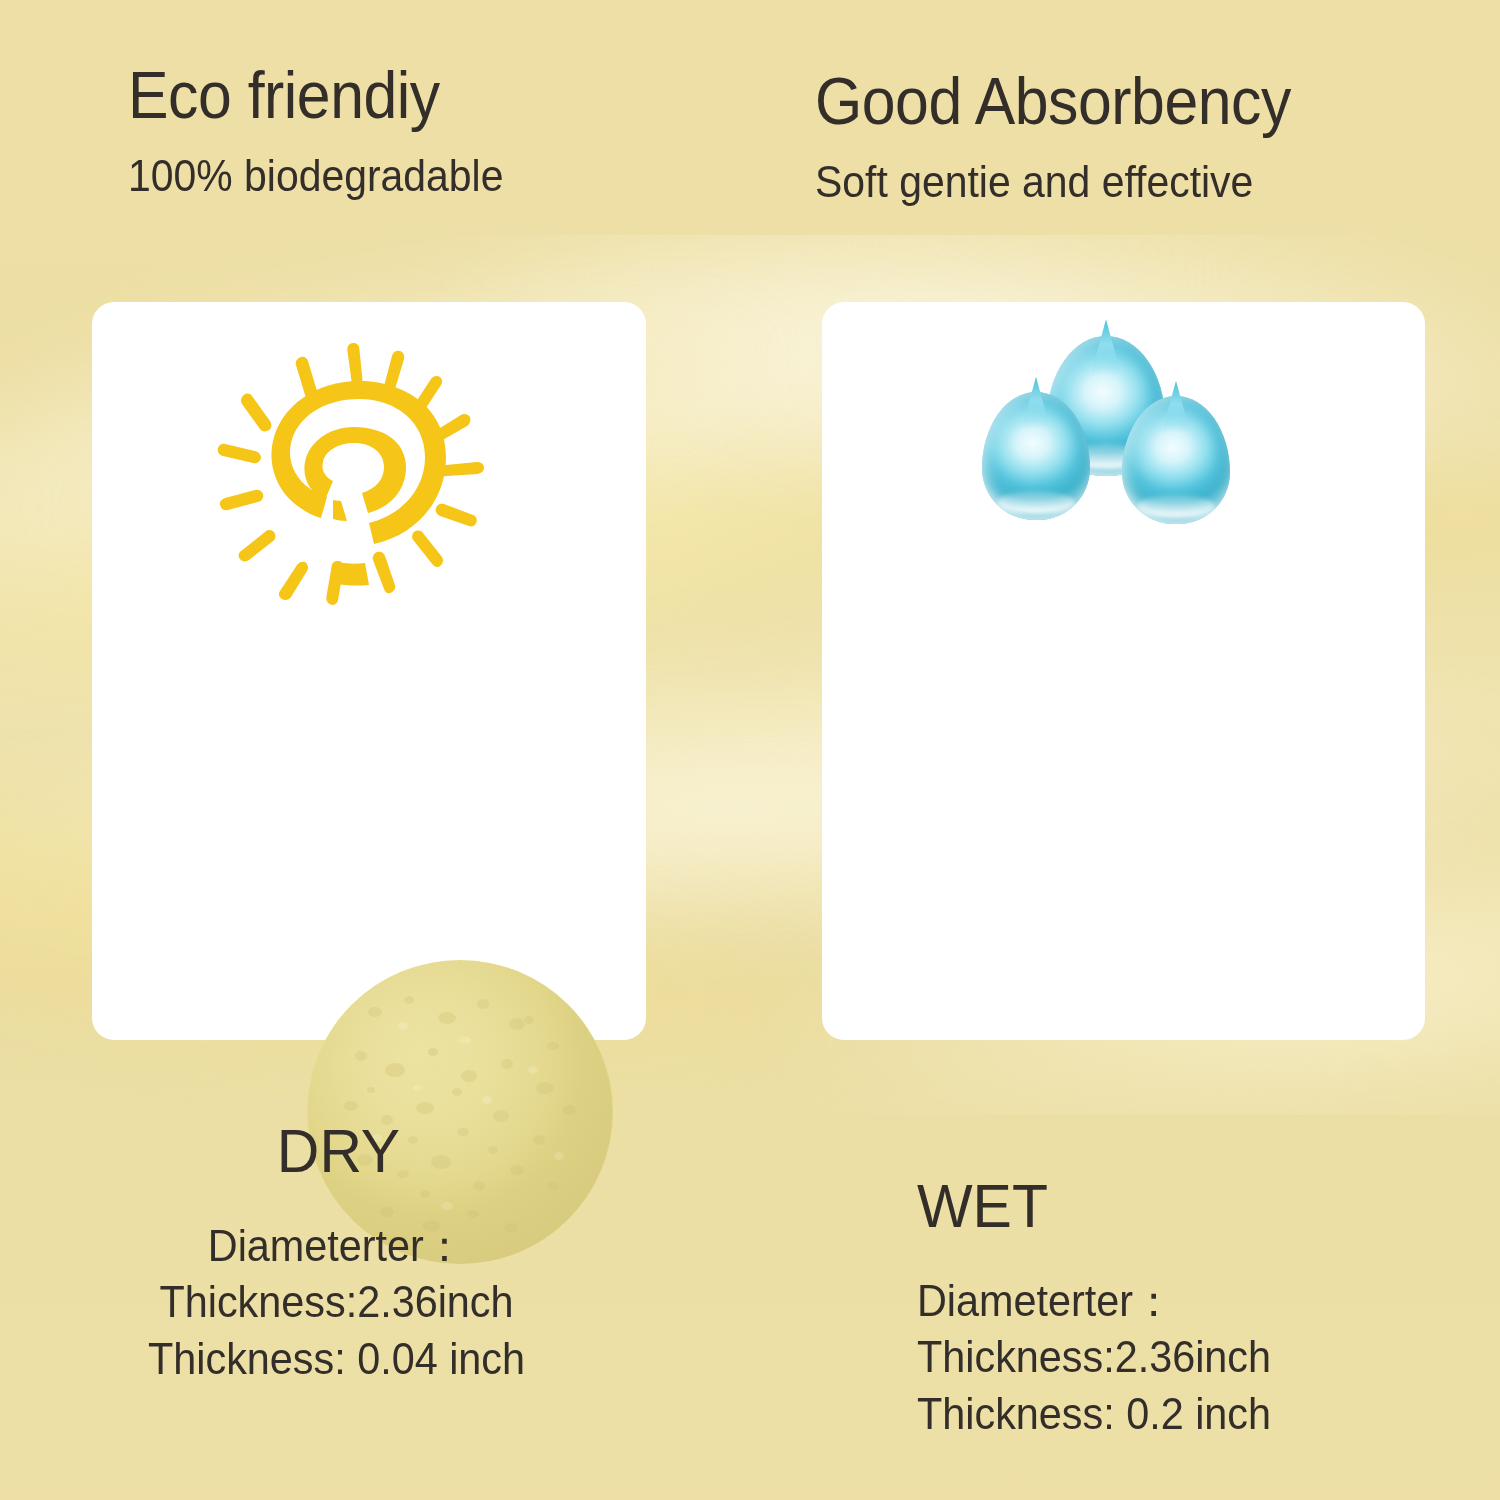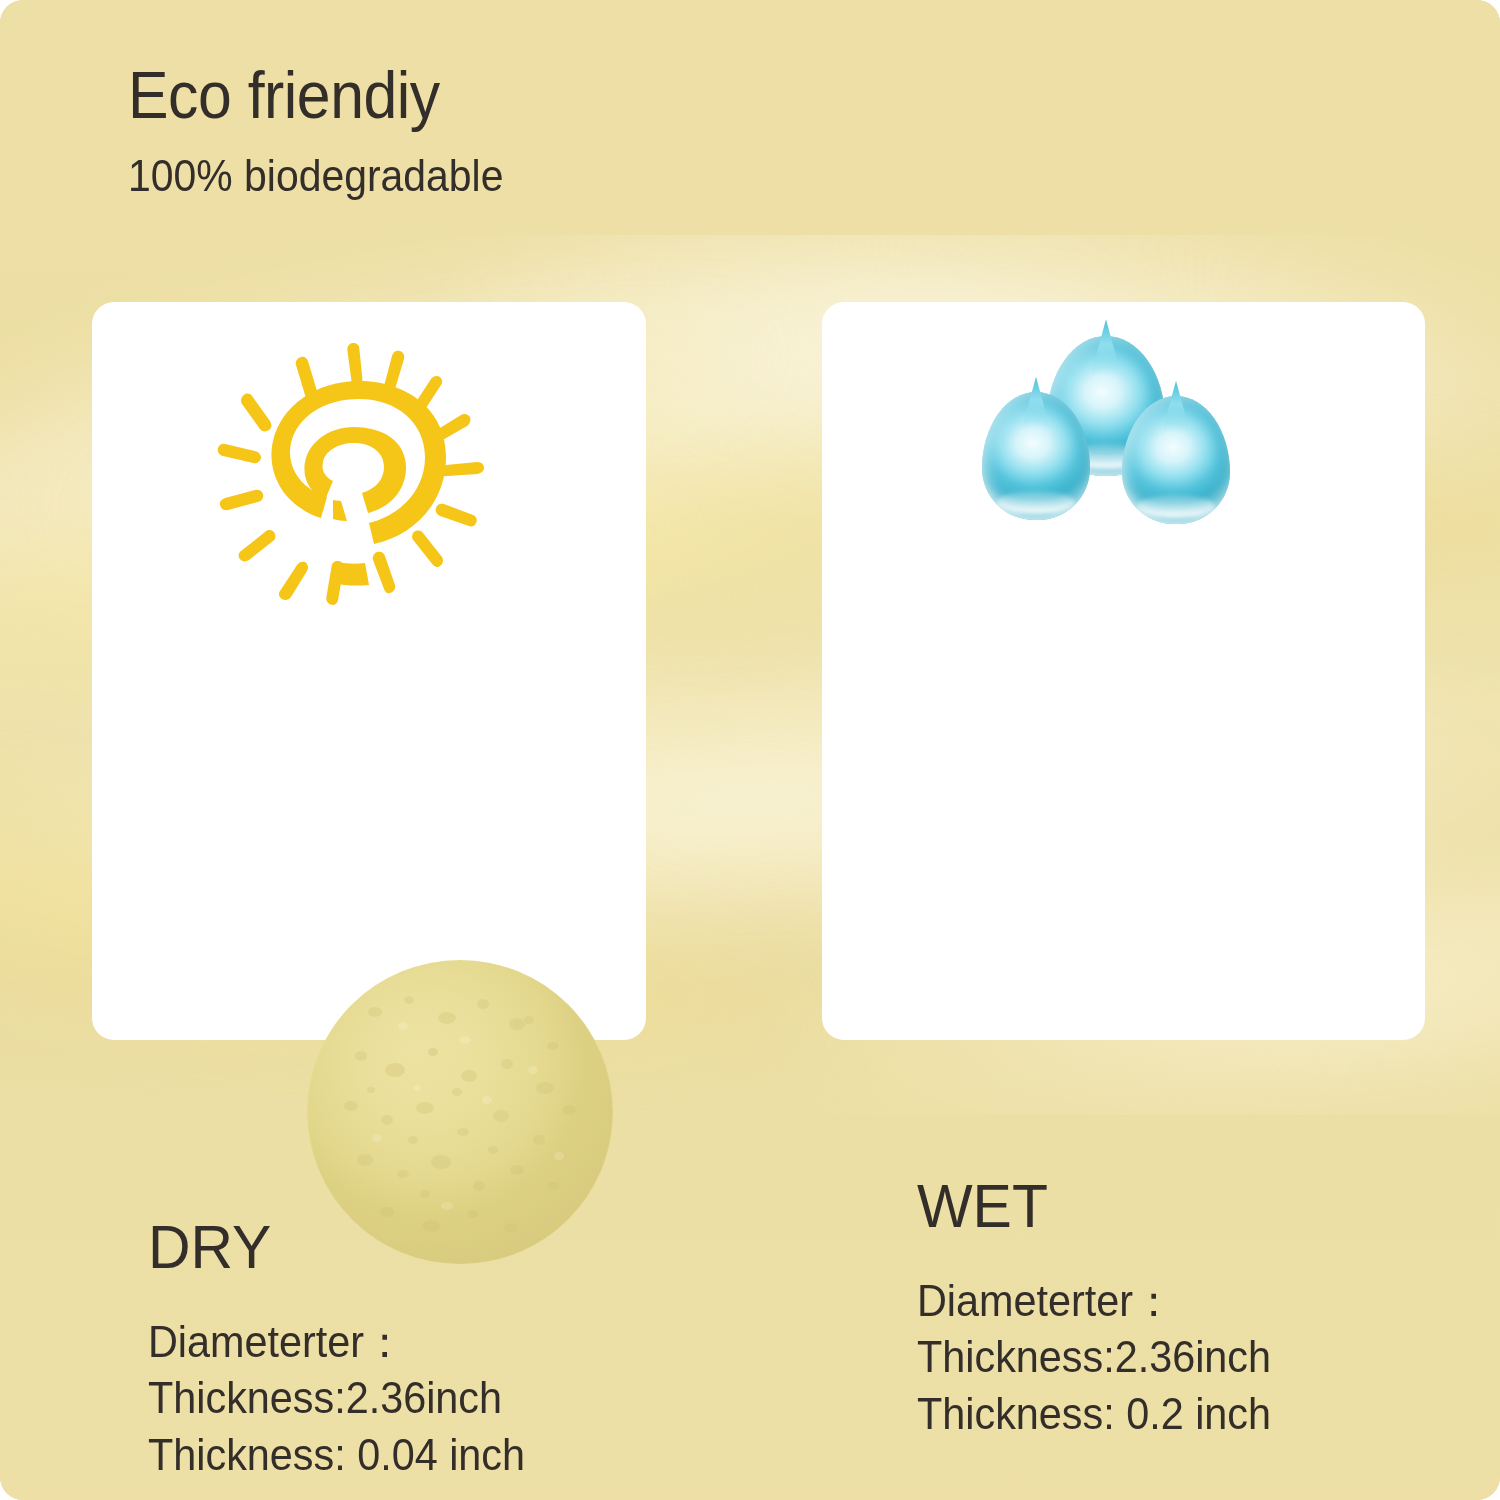--- a/index.html
+++ b/index.html
@@ -8,21 +8,20 @@
     font-family:"Liberation Sans", sans-serif;
     overflow:hidden;
   }
 
   
   .stage{
     position:relative;
     width:1500px; height:1500px;
     background:#ecdfa4;
     overflow:hidden;
-    border-radius:23px;
   }
   .bg-base{
     position:absolute; inset:0;
     background:
       linear-gradient(180deg,
         #eddfa5 0px, #eddfa5 250px,
         #ecdda0 420px, #efe3ad 700px,
         #ebdc9f 980px, #ecdfa5 1120px,
         #eddfa5 1500px);
   }
@@ -162,21 +161,21 @@
     transform-origin:left center;
   }
   .label .spec{
     font-size:44px;
     font-weight:400;
     line-height:1.28;
     transform:scaleX(.94);
     transform-origin:left center;
   }
   .label .spec.first{ margin-top:36px; }
-  #label-dry { left:148px; top:1216px; }
+  #label-dry { left:148px; top:1120px;text-align:center; }
   #label-wet { left:917px; top:1175px; }
 </style>
 </head>
 <body>
 
 <div class="stage">
 
   <div class="bg-base"></div>
   <div class="bg-swirl">
     <div class="sw sw1"></div>
@@ -287,20 +286,24 @@
     </div>
   </div>
 
   <div class="label" id="label-dry">
     <div class="name">DRY</div>
     <div class="spec first">Diameterter：</div>
     <div class="spec">Thickness:2.36inch</div>
     <div class="spec">Thickness: 0.04 inch</div>
   </div>
 
+  <div class="head" id="head-right">
+    <div class="title">Good Absorbency</div>
+    <div class="sub">Soft gentie and effective</div>
+  </div>
 
   <div class="card" id="card-wet">
 
     <div class="drops">
       <div class="drop drop-top"></div>
       <div class="drop drop-left"></div>
       <div class="drop drop-right"></div>
     </div>
 
   </div>

